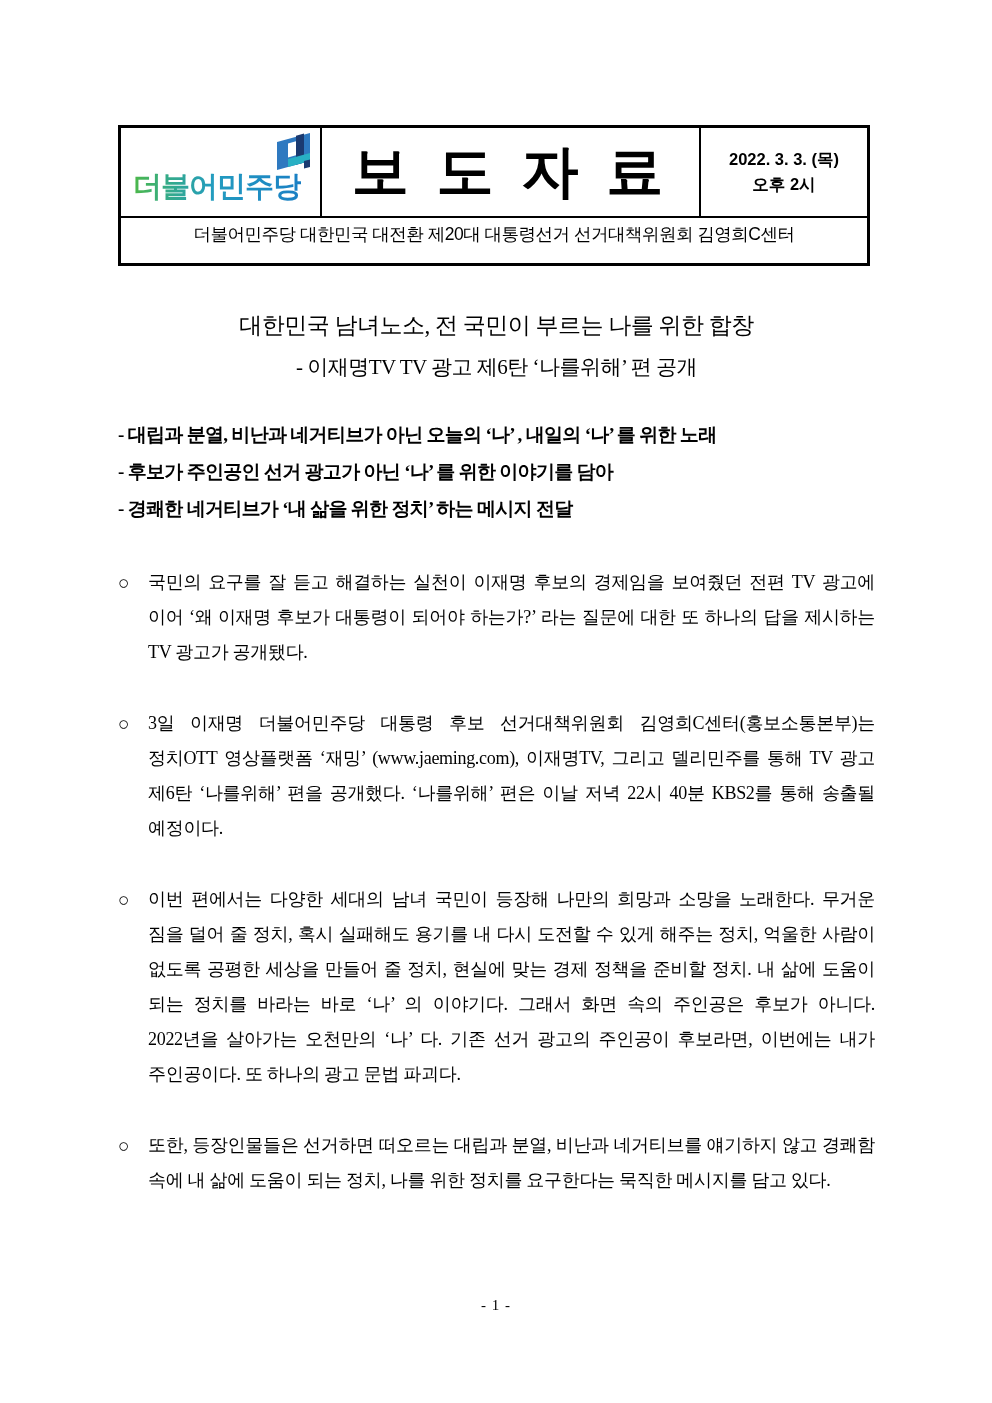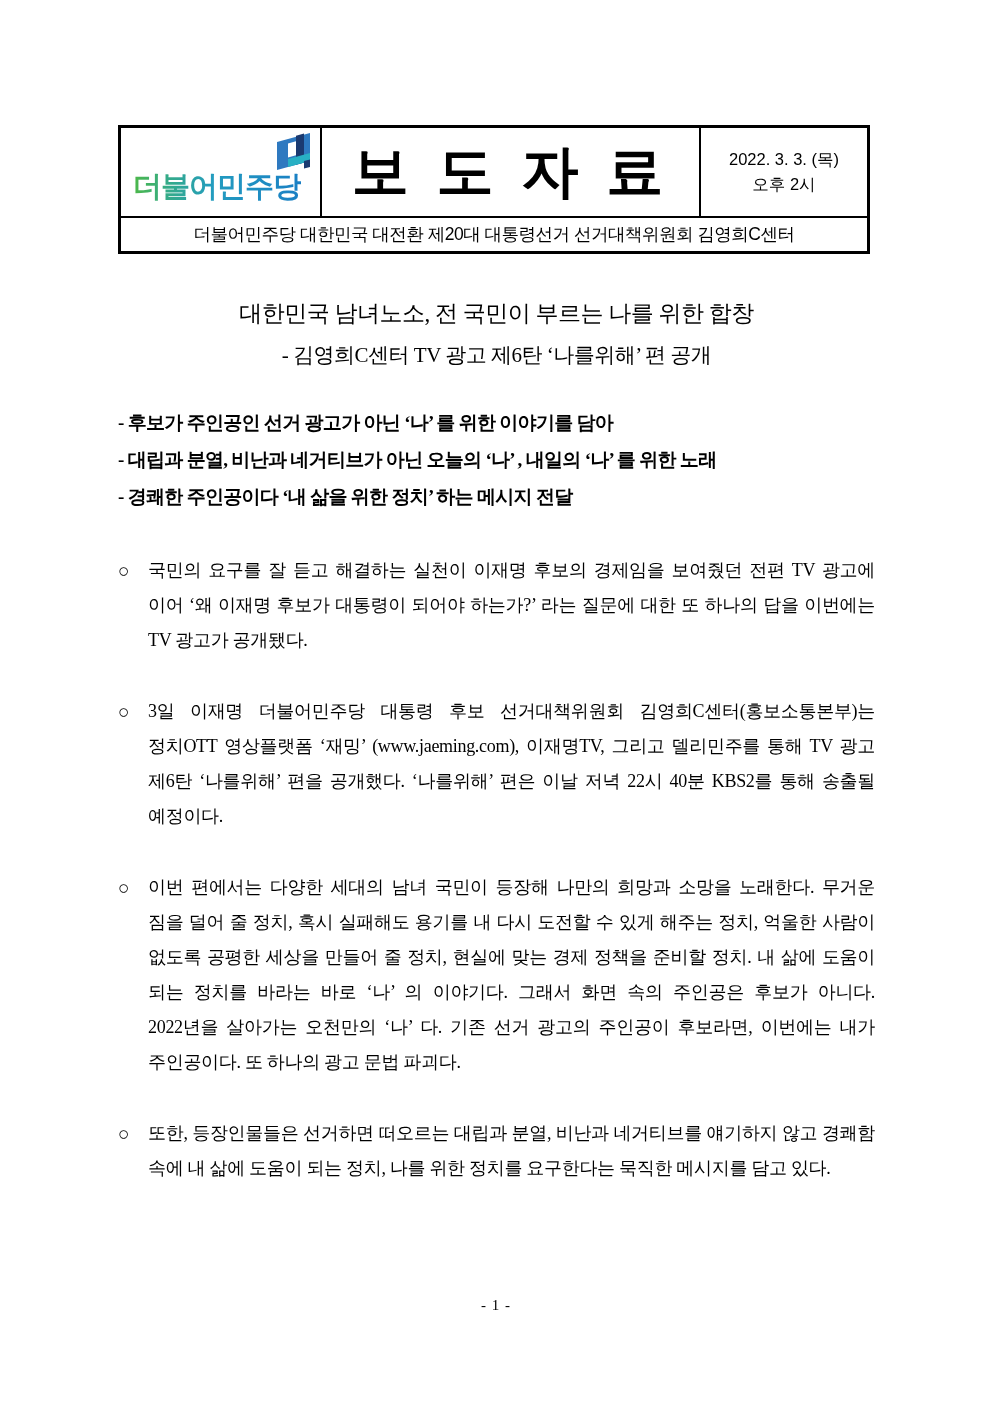--- a/index.html
+++ b/index.html
@@ -43,27 +43,27 @@
   .title-cell {
     flex: 1;
     border-right: 2px solid #000;
     display: flex; align-items: center; justify-content: center;
     font-size: 57px; font-weight: 900; letter-spacing: 6px;
     white-space: nowrap;
   }
   .date-cell {
     width: 166px; flex: 0 0 166px;
     display: flex; flex-direction: column; align-items: center; justify-content: center;
-    font-size: 16.5px; font-weight: 400; line-height: 25px;
+    font-size: 16.5px; font-weight: 700; line-height: 25px;
     text-align: center;
   }
   .press-info {
     border-top: 2px solid #000;
     text-align: center;
-    padding: 3px 0 4px 0;
+    padding: 3px 0 16px 0;
     font-size: 17.5px; line-height: 26px;
     letter-spacing: -0.5px;
   }
 
   
   .headline { margin-top: 40px; text-align: center; font-weight: 400; }
   .headline-title { font-size: 23px; line-height: 40px; letter-spacing: -0.5px; }
   .headline-subtitle { font-size: 21px; line-height: 42px; letter-spacing: -0.5px; }
 
   
@@ -119,33 +119,33 @@
         <span>오후 2시</span>
       </div>
     </div>
     <div class="press-info">
       <div>더불어민주당 대한민국 대전환 제20대 대통령선거 선거대책위원회 김영희C센터</div>
     </div>
   </div>
 
   <div class="headline">
     <div class="headline-title">대한민국 남녀노소, 전 국민이 부르는 나를 위한 합창</div>
-    <div class="headline-subtitle">- 김영희C센터 TV 광고 제6탄 ‘나를위해’ 편 공개</div>
+    <div class="headline-subtitle">- 이재명TV TV 광고 제6탄 ‘나를위해’ 편 공개</div>
   </div>
 
   <div class="summary">
+    <div class="summary-line">- 대립과 분열, 비난과 네거티브가 아닌 오늘의 ‘나’ , 내일의 ‘나’ 를 위한 노래</div>
     <div class="summary-line">- 후보가 주인공인 선거 광고가 아닌 ‘나’ 를 위한 이야기를 담아</div>
-    <div class="summary-line">- 대립과 분열, 비난과 네거티브가 아닌 오늘의 ‘나’ , 내일의 ‘나’ 를 위한 노래</div>
-    <div class="summary-line">- 경쾌한 주인공이다 ‘내 삶을 위한 정치’ 하는 메시지 전달</div>
+    <div class="summary-line">- 경쾌한 네거티브가 ‘내 삶을 위한 정치’ 하는 메시지 전달</div>
   </div>
 
   <div class="paragraphs">
     <div class="para">
       <span class="para-marker">○</span>
-      <span class="para-text">국민의 요구를 잘 듣고 해결하는 실천이 이재명 후보의 경제임을 보여줬던 전편 TV 광고에 이어 ‘왜 이재명 후보가 대통령이 되어야 하는가?’ 라는 질문에 대한 또 하나의 답을 이번에는 TV 광고가 공개됐다.</span>
+      <span class="para-text">국민의 요구를 잘 듣고 해결하는 실천이 이재명 후보의 경제임을 보여줬던 전편 TV 광고에 이어 ‘왜 이재명 후보가 대통령이 되어야 하는가?’ 라는 질문에 대한 또 하나의 답을 제시하는 TV 광고가 공개됐다.</span>
     </div>
     <div class="para">
       <span class="para-marker">○</span>
       <span class="para-text">3일 이재명 더불어민주당 대통령 후보 선거대책위원회 김영희C센터(홍보소통본부)는 정치OTT 영상플랫폼 ‘재밍’ (www.jaeming.com), 이재명TV, 그리고 델리민주를 통해 TV 광고 제6탄 ‘나를위해’ 편을 공개했다. ‘나를위해’ 편은 이날 저녁 22시 40분 KBS2를 통해 송출될 예정이다.</span>
     </div>
     <div class="para">
       <span class="para-marker">○</span>
       <span class="para-text">이번 편에서는 다양한 세대의 남녀 국민이 등장해 나만의 희망과 소망을 노래한다. 무거운 짐을 덜어 줄 정치, 혹시 실패해도 용기를 내 다시 도전할 수 있게 해주는 정치, 억울한 사람이 없도록 공평한 세상을 만들어 줄 정치, 현실에 맞는 경제 정책을 준비할 정치. 내 삶에 도움이 되는 정치를 바라는 바로 ‘나’ 의 이야기다. 그래서 화면 속의 주인공은 후보가 아니다. 2022년을 살아가는 오천만의 ‘나’ 다. 기존 선거 광고의 주인공이 후보라면, 이번에는 내가 주인공이다. 또 하나의 광고 문법 파괴다.</span>
     </div>
     <div class="para">

